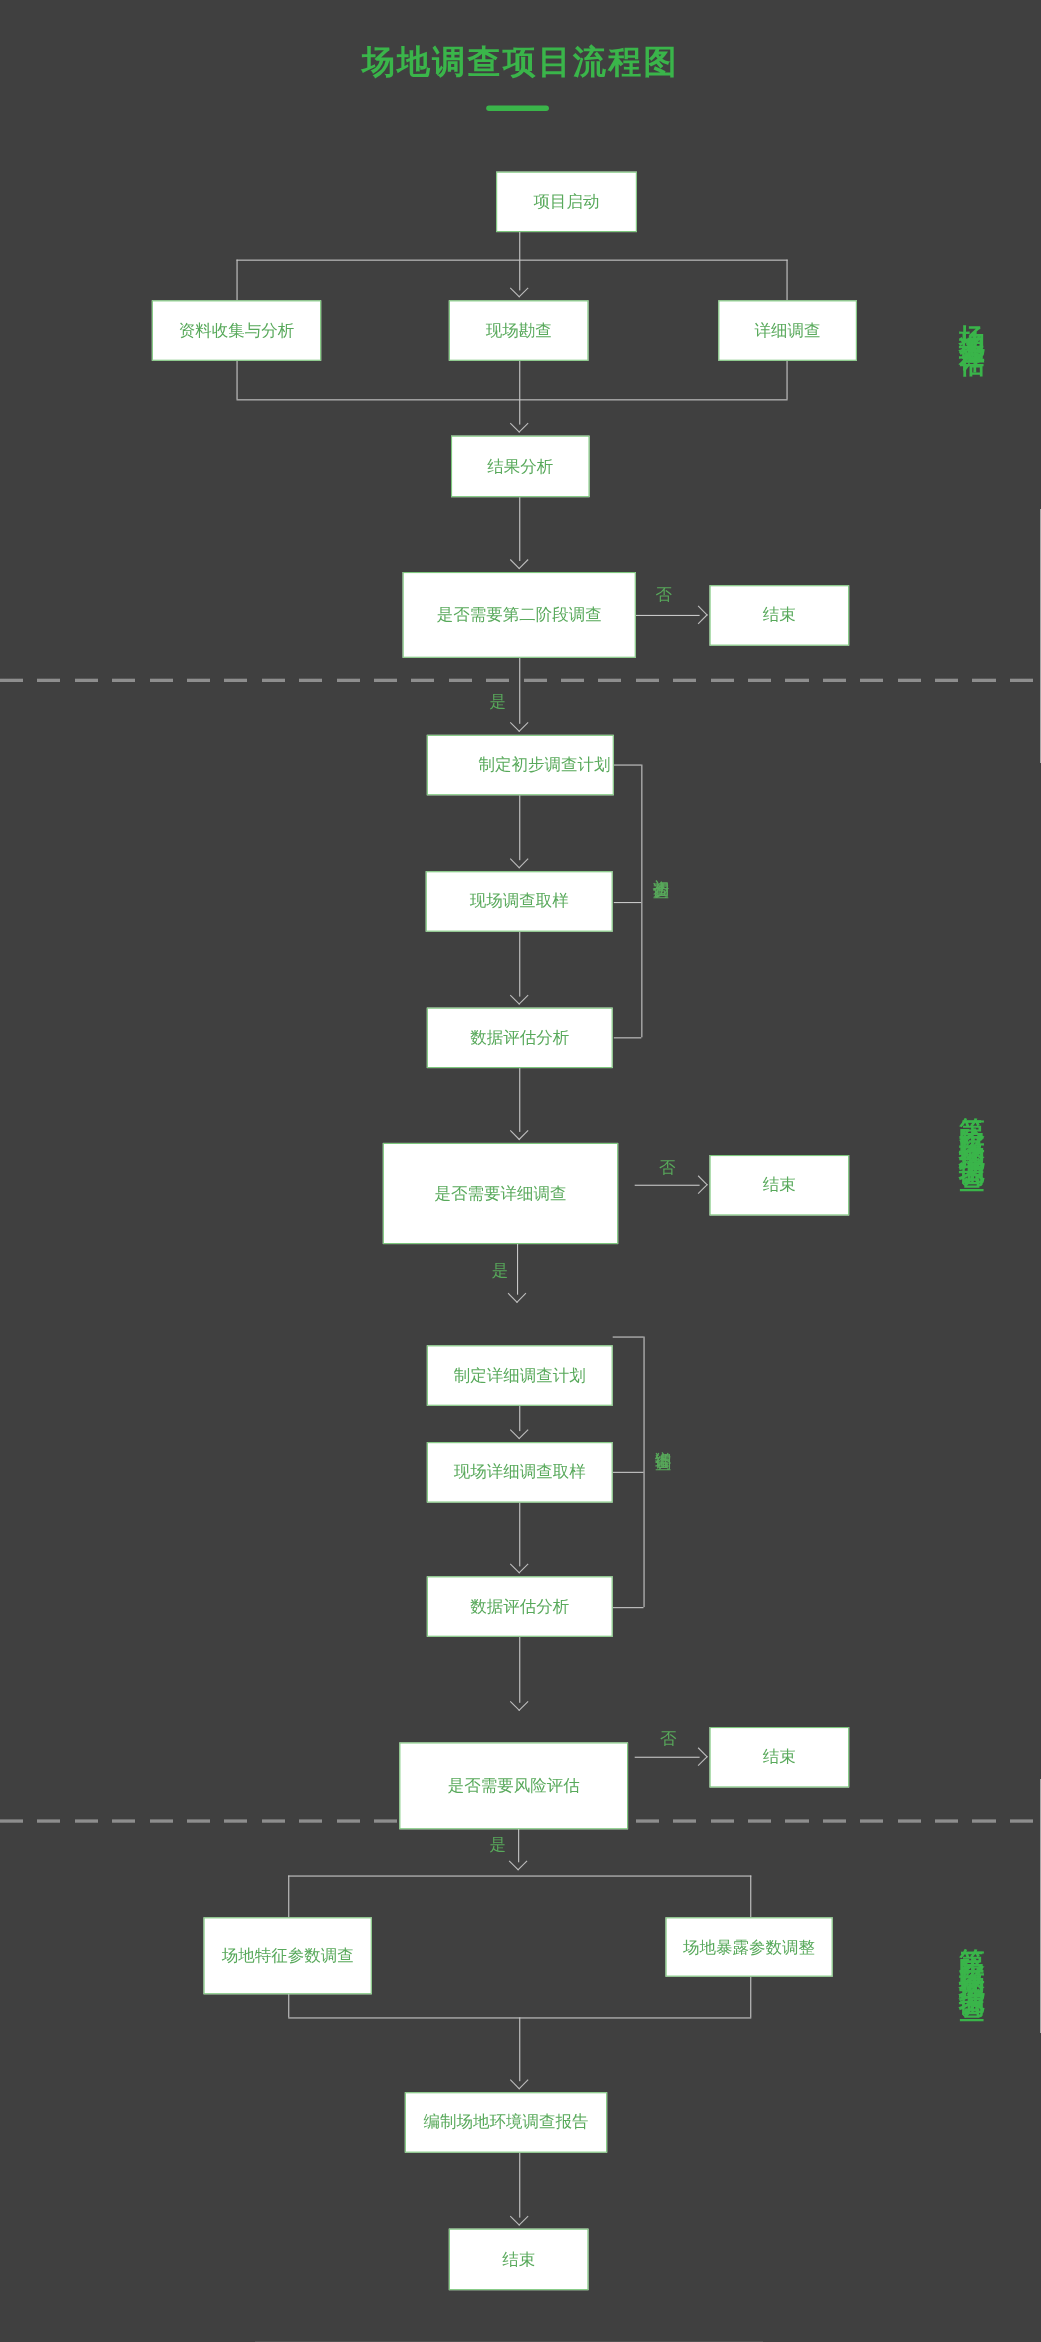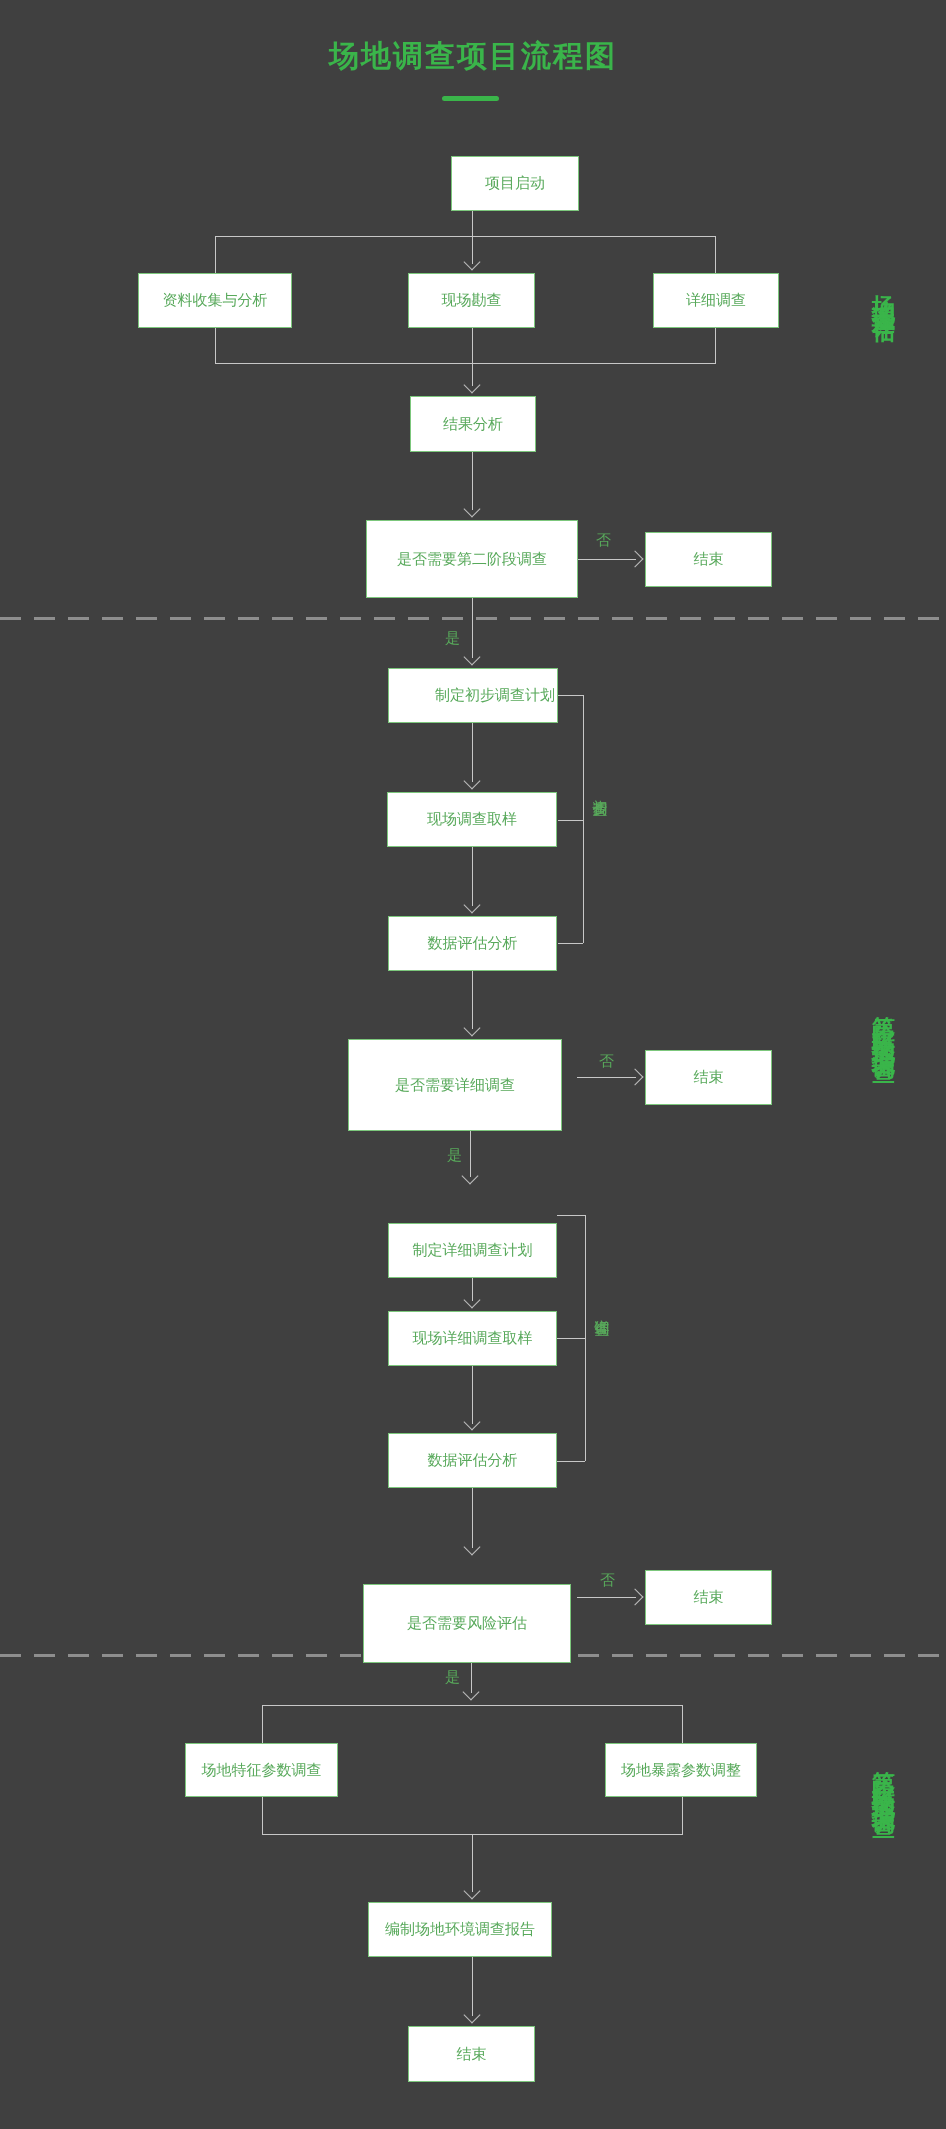--- a/index.html
+++ b/index.html
@@ -107,21 +107,21 @@
   <div class="ah down" style="left:466px;top:1416px;"></div>
   <div class="vline" style="left:472px;top:1488px;height:60px;"></div>
   <div class="ah down" style="left:466px;top:1541px;"></div>
   <div class="hline" style="left:577px;top:1597px;width:59px;"></div>
   <div class="ah right" style="left:629px;top:1591px;"></div>
   <div class="edge-label" style="left:600px;top:1571px;">否</div>
   <div class="vline" style="left:471px;top:1637px;height:56px;"></div>
   <div class="ah down" style="left:465px;top:1686px;"></div>
   <div class="edge-label" style="left:445px;top:1668px;">是</div>
 
-  <div class="box" style="left:185px;top:1743px;width:153px;height:54px;text-align:right;">场地特征参数调查</div>
+  <div class="box" style="left:185px;top:1743px;width:153px;height:70px;text-align:right;">场地特征参数调查</div>
   <div class="box" style="left:605px;top:1743px;width:152px;height:54px;">场地暴露参数调整</div>
   <div class="box" style="left:368px;top:1902px;width:184px;height:55px;">编制场地环境调查报告</div>
   <div class="box" style="left:408px;top:2026px;width:127px;height:56px;">结束</div>
 
   <div class="hline" style="left:262px;top:1705px;width:421px;"></div>
   <div class="vline" style="left:262px;top:1705px;height:38px;"></div>
   <div class="vline" style="left:682px;top:1705px;height:38px;"></div>
   <div class="vline" style="left:262px;top:1797px;height:37px;"></div>
   <div class="vline" style="left:682px;top:1797px;height:37px;"></div>
   <div class="hline" style="left:262px;top:1834px;width:421px;"></div>

